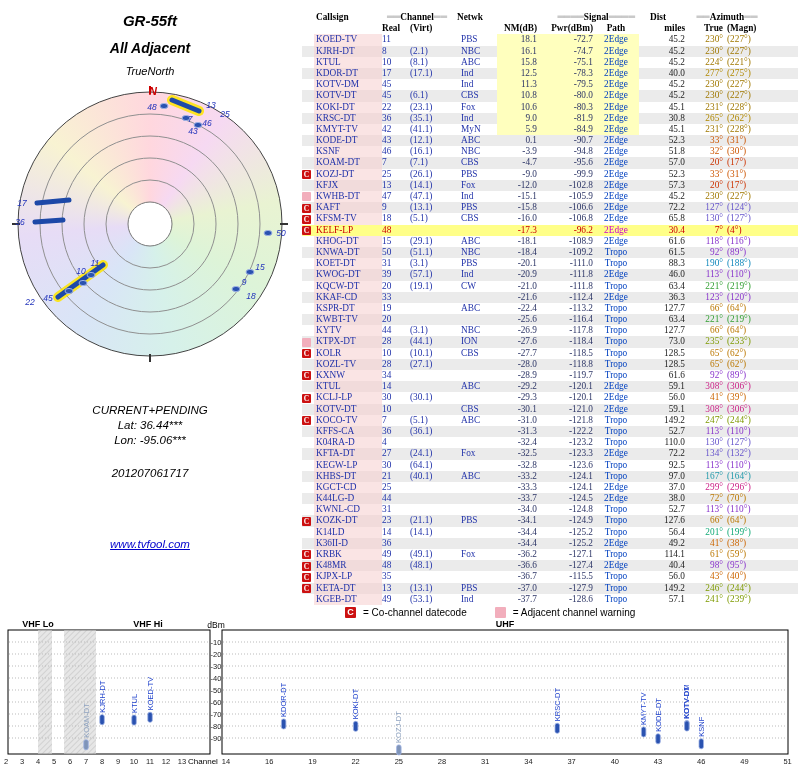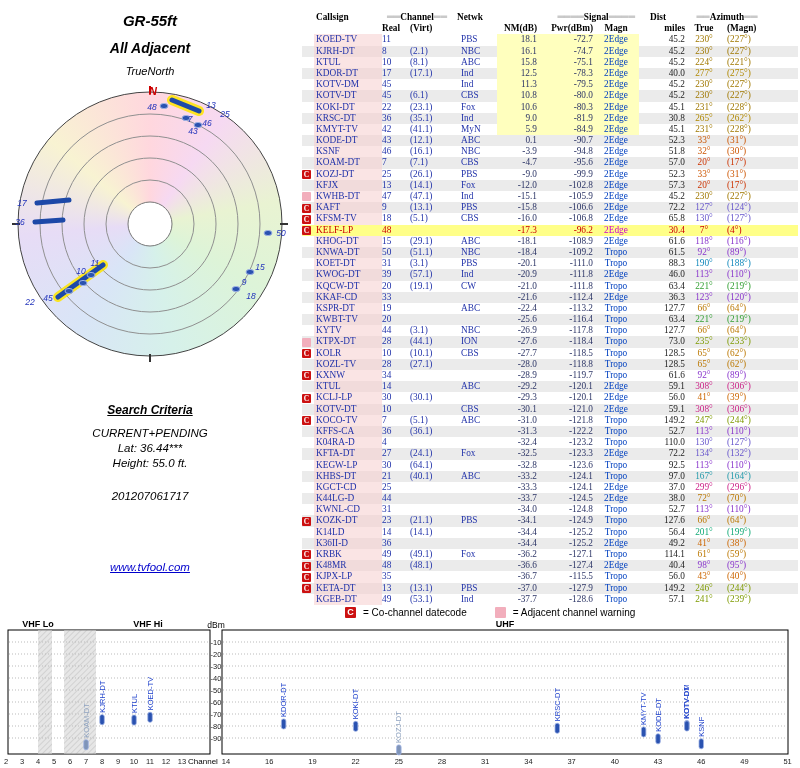--- a/index.html
+++ b/index.html
@@ -26,21 +26,21 @@
   .c{display:block;}
   .c-warn{width:12px;}
   .c-call{width:66px;padding-left:2px;color:#2233aa;}
   .c-real{width:24px;color:#2233aa;}
   .c-virt{width:46px;padding-left:4px;color:#2233aa;}
   .c-net{width:36px;padding-left:5px;color:#2233aa;}
   .c-nm{width:40px;text-align:right;color:#2c3566;}
   .c-pwr{width:56px;text-align:right;color:#2c3566;}
   .c-path{width:46px;text-align:center;color:#0040c0;}
   .c-miles{width:46px;text-align:right;color:#222;}
-  .c-true{width:38px;text-align:center;}
+  .c-true{width:38px;text-align:right;}
   .c-magn{width:54px;padding-left:4px;}
   .th1,.th2{font-weight:bold;color:#000;}
   .th1 .c,.th2 .c{color:#000;}
   .w-ch{width:70px;text-align:center;}
   .w-sig{width:142px;text-align:right;}
   .w-dist{width:46px;text-align:center;}
   .w-az{width:92px;text-align:center;}
   .deco::before,.deco::after{color:#999;font-weight:normal;}
   .deco::before{content:"══";}
   .deco::after{content:"══";}
@@ -115,24 +115,23 @@
           <text x="255" y="191" fill="#2233bb" font-size="8.5" text-anchor="middle" font-family="&quot;Liberation Sans&quot;,sans-serif" font-weight="normal">15</text>
           <text x="239" y="206" fill="#2233bb" font-size="8.5" text-anchor="middle" font-family="&quot;Liberation Sans&quot;,sans-serif" font-weight="normal">9</text>
           <text x="246" y="220" fill="#2233bb" font-size="8.5" text-anchor="middle" font-family="&quot;Liberation Sans&quot;,sans-serif" font-weight="normal">18</text>
           <text x="25" y="226" fill="#2233bb" font-size="8.5" text-anchor="middle" font-family="&quot;Liberation Sans&quot;,sans-serif" font-weight="normal">22</text>
           <text x="43" y="222" fill="#2233bb" font-size="8.5" text-anchor="middle" font-family="&quot;Liberation Sans&quot;,sans-serif" font-weight="normal">45</text>
           <text x="90" y="187" fill="#2233bb" font-size="8.5" text-anchor="middle" font-family="&quot;Liberation Sans&quot;,sans-serif" font-weight="normal">11</text>
           <text x="76" y="195" fill="#2233bb" font-size="8.5" text-anchor="middle" font-family="&quot;Liberation Sans&quot;,sans-serif" font-weight="normal">10</text>
         </svg>
     </div>
     <div class="search">
-      <div class="search-h">Search Criteria</div>
       <div>CURRENT+PENDING</div>
       <div>Lat: 36.44***</div>
-      <div>Height: 55.0 ft.</div>
+      <div>Lon: -95.06***</div>
       <div class="gap"></div>
       <div>201207061717</div>
       <a class="site-link">www.tvfool.com</a>
     </div>
   </div>
 
   <div class="table-wrap">
     <div class="trow th1">
       <span class="c c-warn"></span>
       <span class="c c-call">Callsign</span>
@@ -143,21 +142,21 @@
       <span class="c w-az deco">Azimuth</span>
     </div>
     <div class="trow th2">
       <span class="c c-warn"></span>
       <span class="c c-call"></span>
       <span class="c c-real">Real</span>
       <span class="c c-virt">(Virt)</span>
       <span class="c c-net"></span>
       <span class="c c-nm">NM(dB)</span>
       <span class="c c-pwr">Pwr(dBm)</span>
-      <span class="c c-path">Magn</span>
+      <span class="c c-path">Path</span>
       <span class="c c-miles">miles</span>
       <span class="c c-true">True</span>
       <span class="c c-magn">(Magn)</span>
     </div>
     <div class="tbody">
         <div class="trow sig"><span class="c c-warn"></span><span class="c c-call">KOED-TV</span><span class="c c-real">11</span><span class="c c-virt"></span><span class="c c-net">PBS</span><span class="c c-nm">18.1</span><span class="c c-pwr">-72.7</span><span class="c c-path">2Edge</span><span class="c c-miles">45.2</span><span class="c c-true" style="color: rgb(160, 120, 0);">230°</span><span class="c c-magn" style="color: rgb(160, 120, 0);">(227°)</span></div>
         <div class="trow sig"><span class="c c-warn"></span><span class="c c-call">KJRH-DT</span><span class="c c-real">8</span><span class="c c-virt">(2.1)</span><span class="c c-net">NBC</span><span class="c c-nm">16.1</span><span class="c c-pwr">-74.7</span><span class="c c-path">2Edge</span><span class="c c-miles">45.2</span><span class="c c-true" style="color: rgb(160, 120, 0);">230°</span><span class="c c-magn" style="color: rgb(160, 120, 0);">(227°)</span></div>
         <div class="trow sig"><span class="c c-warn"></span><span class="c c-call">KTUL</span><span class="c c-real">10</span><span class="c c-virt">(8.1)</span><span class="c c-net">ABC</span><span class="c c-nm">15.8</span><span class="c c-pwr">-75.1</span><span class="c c-path">2Edge</span><span class="c c-miles">45.2</span><span class="c c-true" style="color: rgb(160, 120, 0);">224°</span><span class="c c-magn" style="color: rgb(160, 120, 0);">(221°)</span></div>
         <div class="trow sig"><span class="c c-warn"></span><span class="c c-call">KDOR-DT</span><span class="c c-real">17</span><span class="c c-virt">(17.1)</span><span class="c c-net">Ind</span><span class="c c-nm">12.5</span><span class="c c-pwr">-78.3</span><span class="c c-path">2Edge</span><span class="c c-miles">40.0</span><span class="c c-true" style="color: rgb(176, 136, 0);">277°</span><span class="c c-magn" style="color: rgb(176, 136, 0);">(275°)</span></div>
         <div class="trow sig"><span class="c c-warn"></span><span class="c c-call">KOTV-DM</span><span class="c c-real">45</span><span class="c c-virt"></span><span class="c c-net">Ind</span><span class="c c-nm">11.3</span><span class="c c-pwr">-79.5</span><span class="c c-path">2Edge</span><span class="c c-miles">45.2</span><span class="c c-true" style="color: rgb(160, 120, 0);">230°</span><span class="c c-magn" style="color: rgb(160, 120, 0);">(227°)</span></div>

